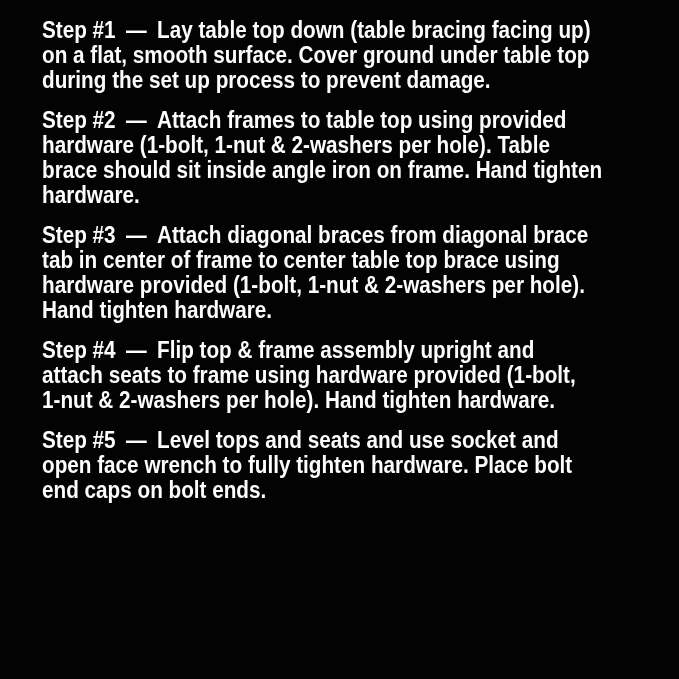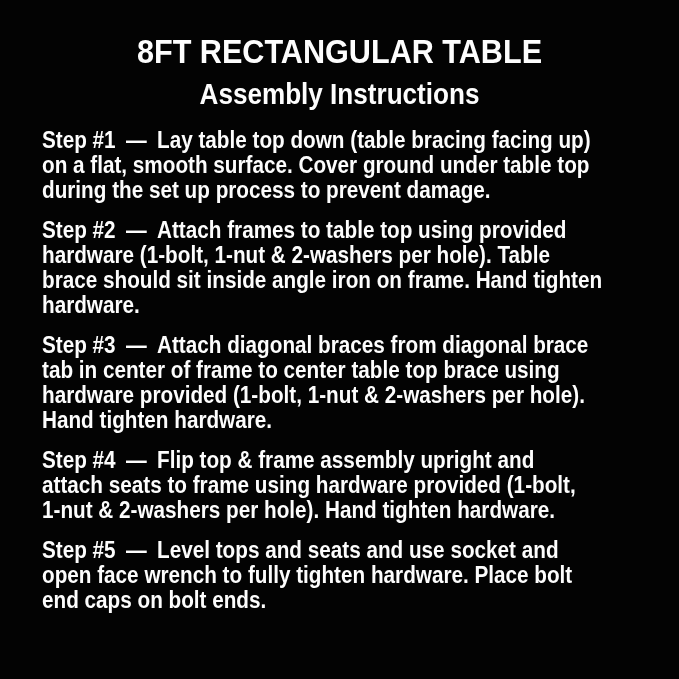--- a/index.html
+++ b/index.html
@@ -49,24 +49,20 @@
   .step .line {
     font-size: 23px;
     line-height: 25px;
     white-space: nowrap;
   }
 </style>
 </head>
 <body>
 
 <div class="sheet">
-  <div class="header">
-    <div class="title">8FT RECTANGULAR TABLE</div>
-    <div class="subtitle">Assembly Instructions</div>
-  </div>
 
   <div class="steps">
 
     <div class="step">
       <div class="line">Step #1 — Lay table top down (table bracing facing up)</div>
       <div class="line">on a flat, smooth surface. Cover ground under table top</div>
       <div class="line">during the set up process to prevent damage.</div>
     </div>
 
     <div class="step">

